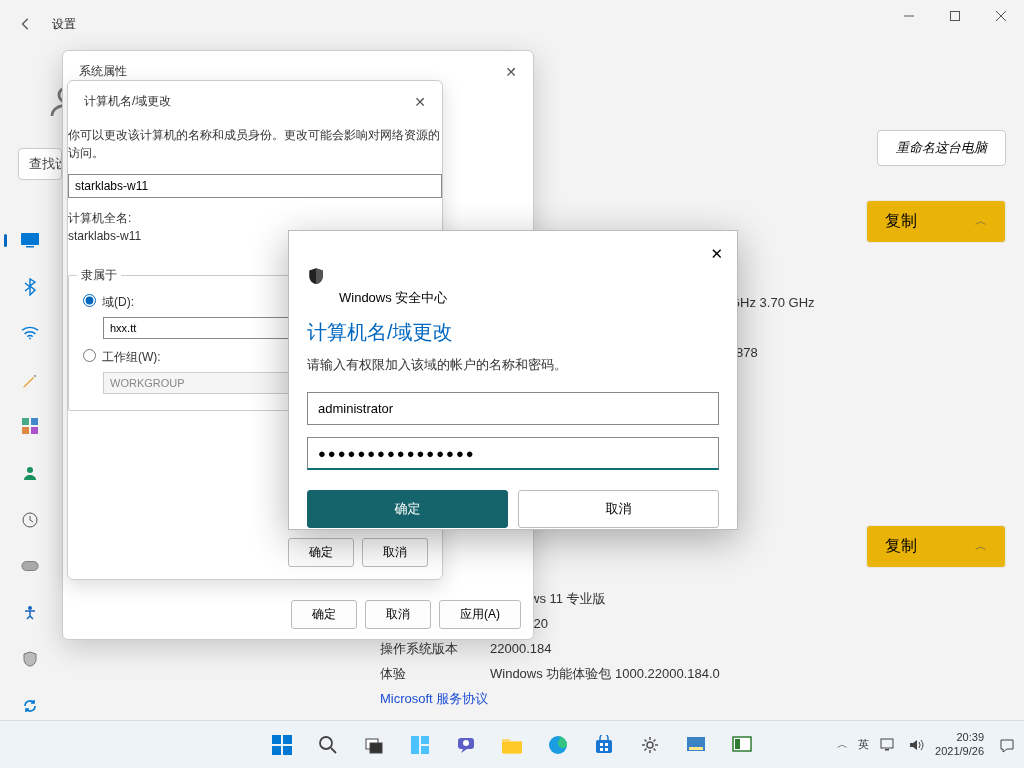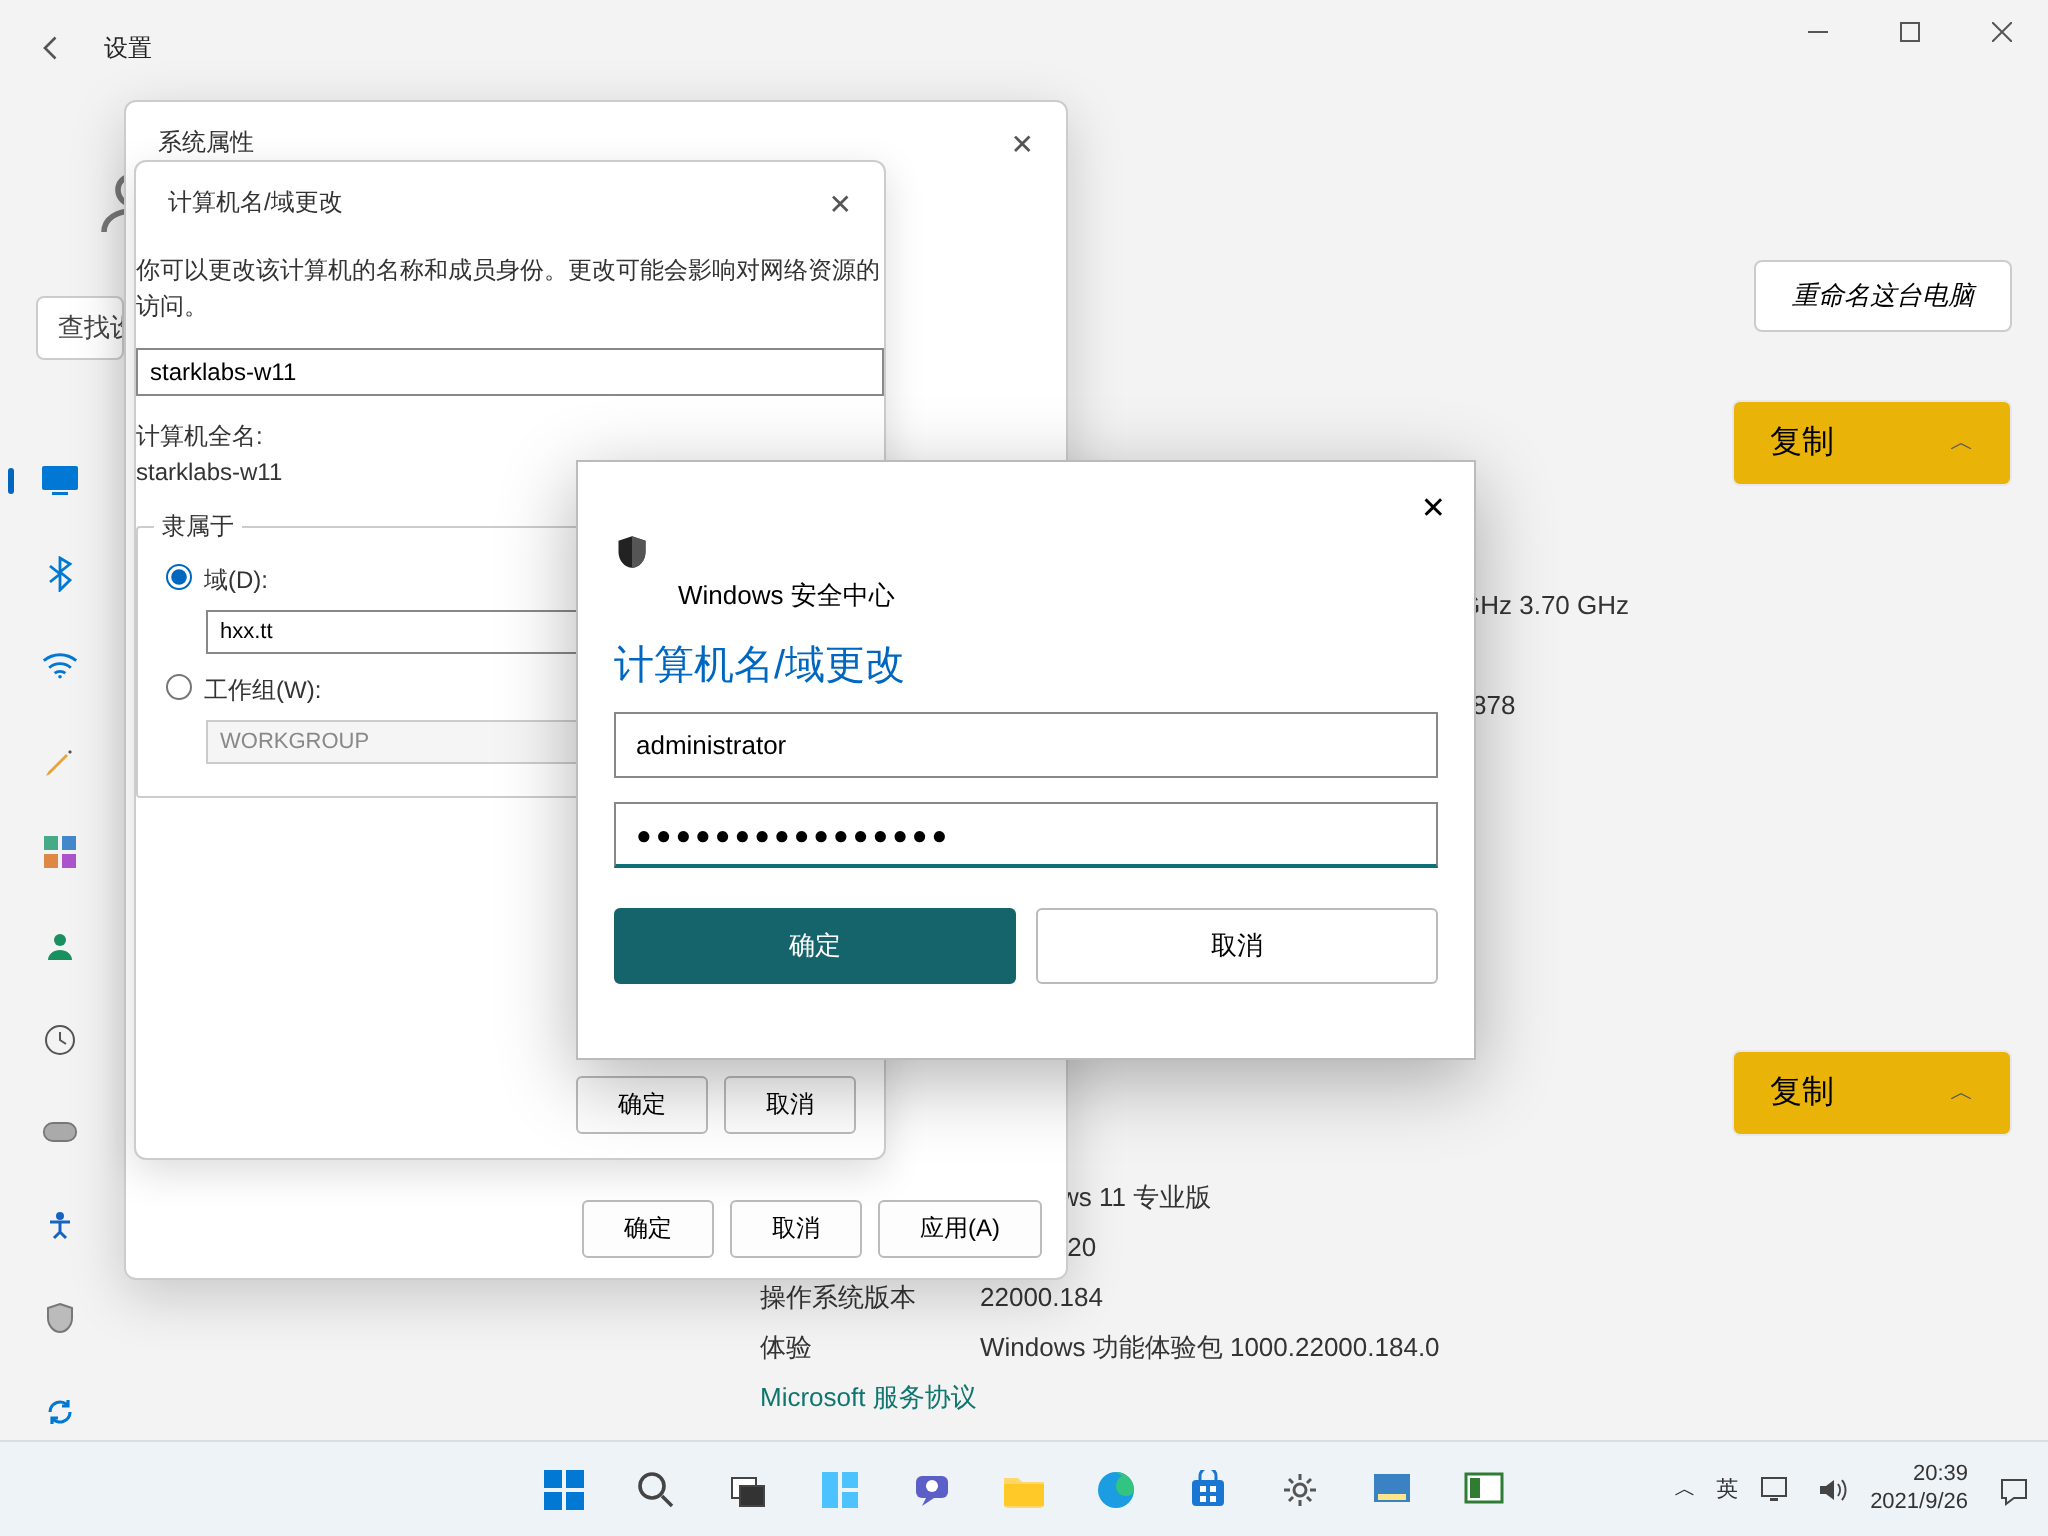--- a/index.html
+++ b/index.html
@@ -25,40 +25,40 @@
 .exp2 { top: 525px; }
 .chev { font-size: 12px; color: #555; }
 .spec-partial { position: absolute; left: 380px; font-size: 13px; color: #333; }
 .sp1 { top: 295px; }
 .sp2 { top: 345px; }
 .sp3 { top: 590px; }
 .sp4 { top: 615px; }
 .sp5 { top: 640px; }
 .sp6 { top: 665px; }
 .sp7 { top: 690px; }
-.sp-link { color: #0f766e; }
+.sp-link { color: #1d4ed8; }
 
 
 .sysprops { position: absolute; left: 62px; top: 50px; width: 472px; height: 590px; background: #fff; border: 1px solid #ccc; border-radius: 6px; box-shadow: 0 8px 28px rgba(0,0,0,0.18); }
 .sysprops-title { padding: 12px 16px; font-size: 12px; color: #333; display: flex; justify-content: space-between; align-items: center; }
 .sp-close { font-size: 14px; color: #555; cursor: pointer; }
 .sysprops-buttons { position: absolute; bottom: 10px; right: 12px; display: flex; gap: 8px; }
 .btn { background: #fdfdfd; border: 1px solid #bbb; border-radius: 3px; padding: 5px 20px; font-size: 12px; cursor: pointer; }
 
 
 .compname { position: absolute; left: 67px; top: 80px; width: 376px; height: 500px; background: #fff; border: 1px solid #ccc; border-radius: 6px; box-shadow: 0 6px 20px rgba(0,0,0,0.14); }
 .compname-title { padding: 12px 16px; font-size: 12px; color: #333; display: flex; justify-content: space-between; align-items: center; }
 .compname-body { padding: 4px 0; font-size: 12px; color: #333; }
 .compname-body p { margin-bottom: 12px; line-height: 1.5; }
 .field-label { margin-top: 16px; margin-bottom: 4px; }
 .text-input { width: 100%; border: 1px solid #888; padding: 4px 6px; font-size: 12px; background: #fff; }
 .full-label { margin-top: 12px; font-size: 12px; }
 .full-value { font-size: 12px; margin-top: 2px; }
 
-.group-box { border: 1px solid #ccc; border-radius: 2px; margin-top: 20px; padding: 12px 14px 16px 14px; position: relative; }
+.group-box { border: 1px solid #ccc; border-radius: 2px; margin-top: 32px; padding: 12px 14px 16px 14px; position: relative; }
 .group-box .legend { position: absolute; top: -9px; left: 8px; background: #fff; padding: 0 4px; font-size: 12px; }
 .radio-row { display: flex; align-items: flex-start; gap: 6px; margin: 6px 0; font-size: 12px; }
 .radio-row input[type=radio] { accent-color: #0067c0; }
 .indent-input { margin-left: 20px; width: calc(100% - 20px); border: 1px solid #888; padding: 4px 6px; font-size: 11px; }
 .indent-input.disabled { background: #f5f5f5; color: #888; border-color: #ccc; }
 
 .compname-buttons { position: absolute; bottom: 12px; right: 14px; display: flex; gap: 8px; }
 
 
 .secdlg { position: absolute; left: 288px; top: 230px; width: 450px; height: 300px; background: #fff; border: 1px solid #bbb; box-shadow: 0 10px 36px rgba(0,0,0,0.3); }
@@ -260,20 +260,21 @@
   <div class="secdlg-hdr">
     <svg class="shield" viewBox="0 0 16 16">
         <path d="M8 1l6 2v5c0 4-3 7-6 7s-6-3-6-7V3z" fill="#222"></path>
         <path d="M8 1v14c3 0 6-3 6-7V3z" fill="#555"></path>
       </svg>
     <span class="secdlg-title">Windows 安全中心</span>
     <span class="sec-close">✕</span>
   </div>
   <div class="secdlg-body">
     <div class="sec-heading">计算机名/域更改</div>
+    <div class="sec-sub">请输入有权限加入该域的帐户的名称和密码。</div>
     <input class="sec-input" value="administrator" style="">
     <input class="sec-input pwd" type="text" value="●●●●●●●●●●●●●●●●" style="">
     <div class="sec-buttons">
       <button class="sec-btn primary">确定</button>
       <button class="sec-btn">取消</button>
     </div>
   </div>
 </div>
 
 <div class="taskbar">

